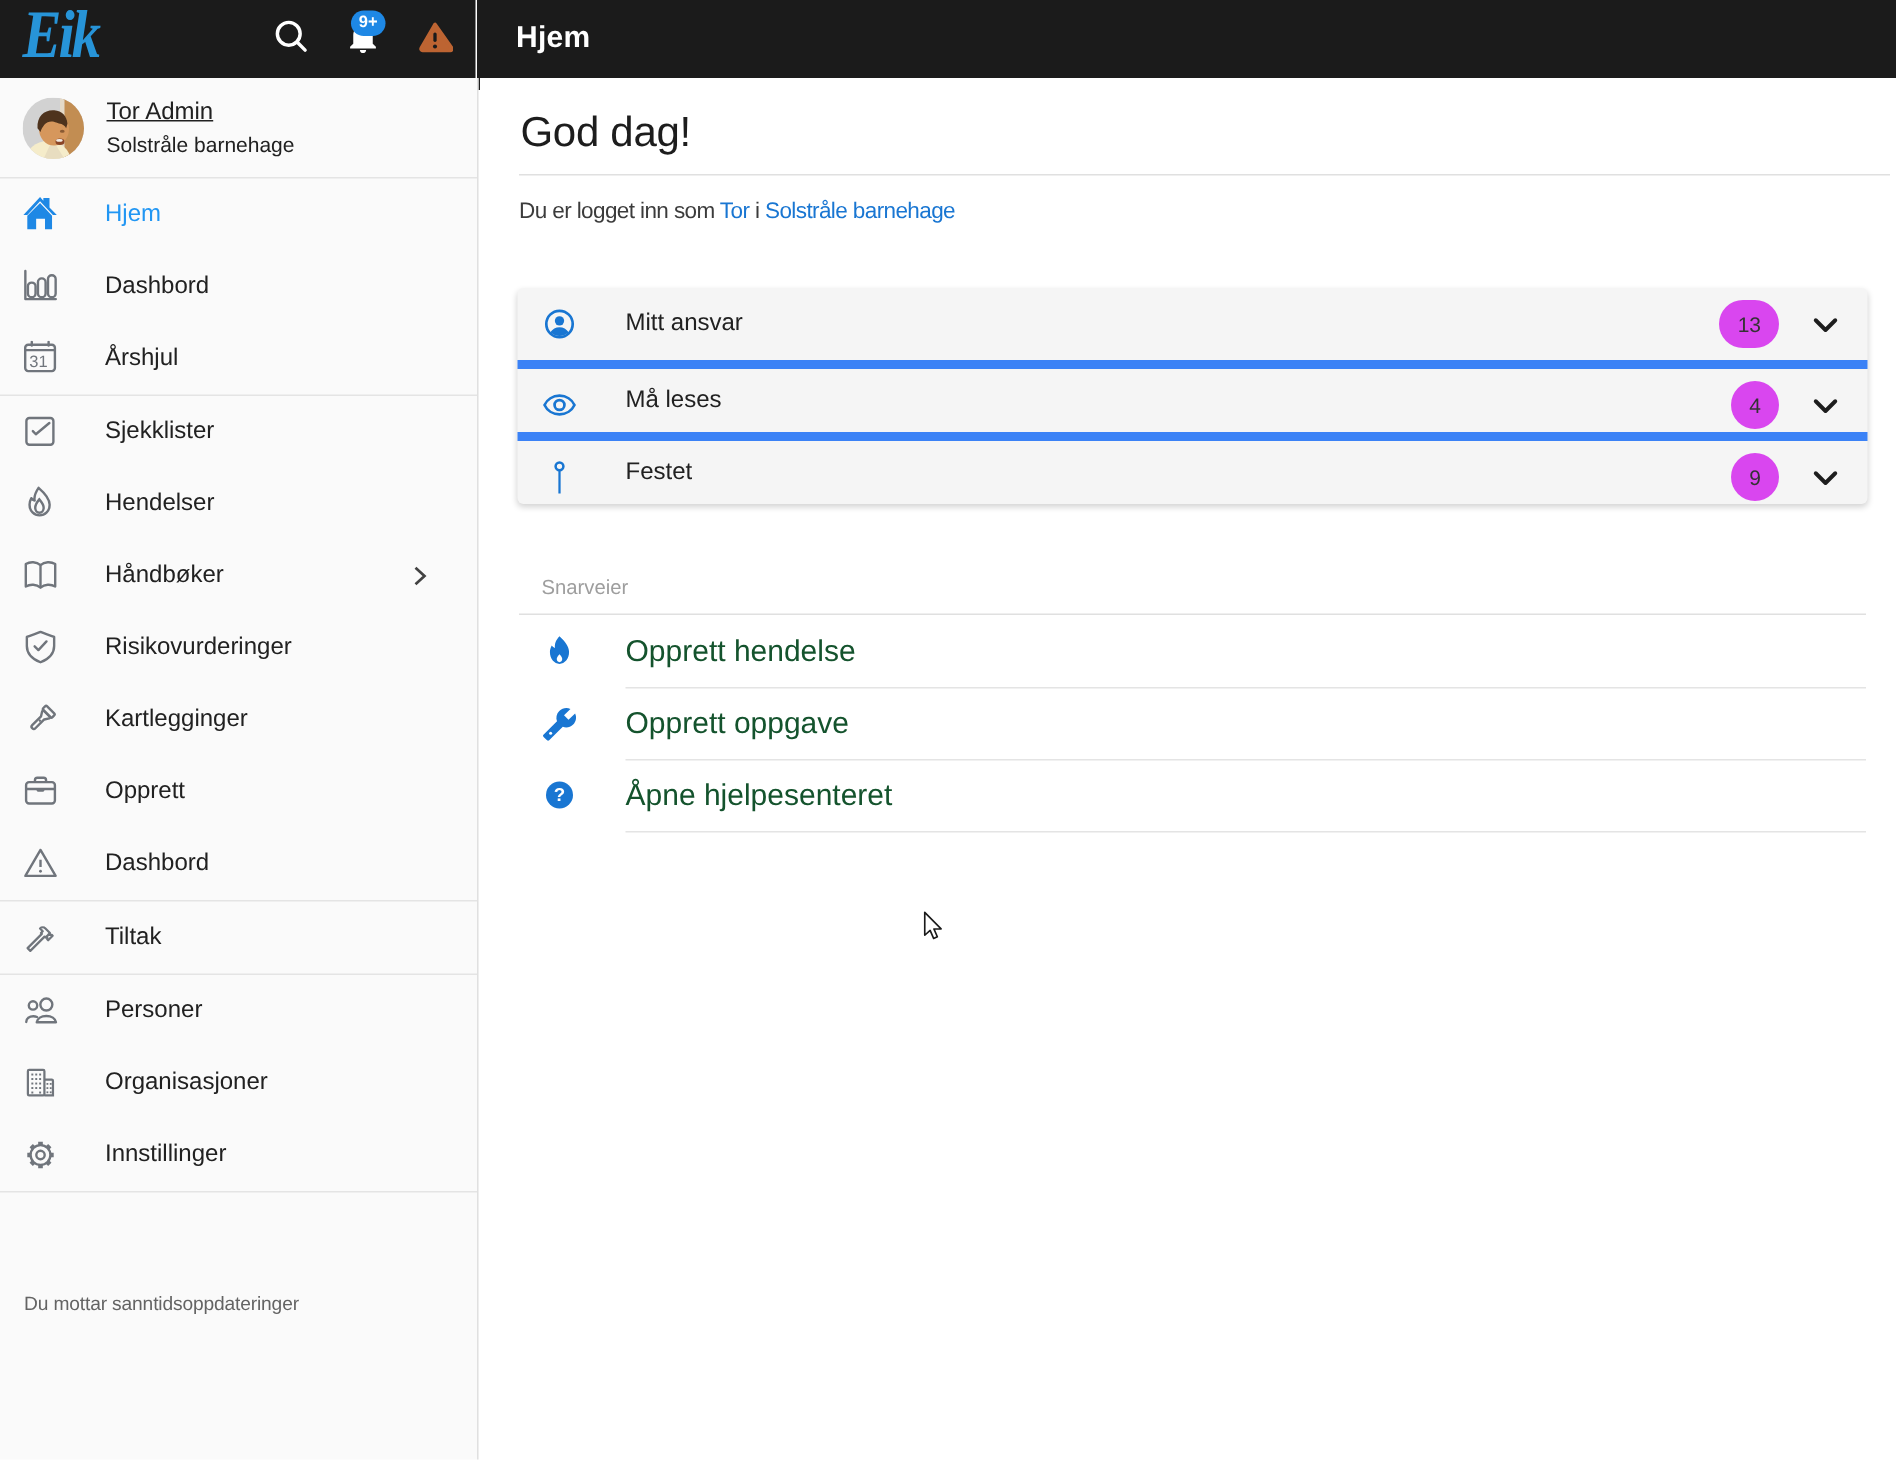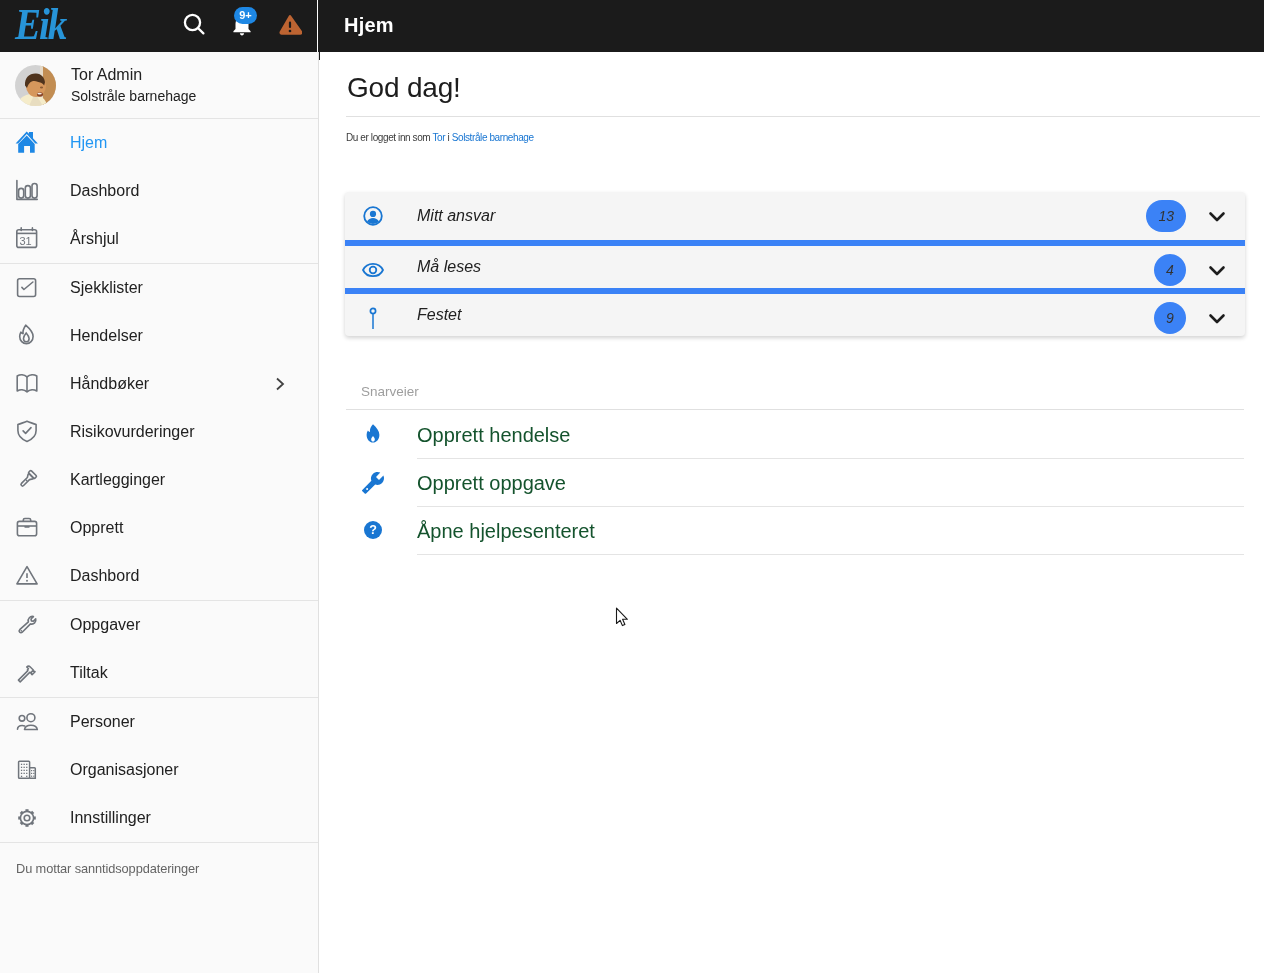--- a/index.html
+++ b/index.html
@@ -12,43 +12,43 @@
   .logo { position:absolute; left:15px; top:1px; }
   .top-title { position:absolute; left:344px; top:14px; color:#fff; font-size:20px; font-weight:bold; letter-spacing:0.2px; }
   .icon-search { position:absolute; left:181px; top:11px; }
   .icon-bell { position:absolute; left:230px; top:13px; }
   .bell-badge { position:absolute; left:234px; top:7px; width:23px; height:17px; background:#1e88e5; border-radius:9px; color:#fff; font-size:11px; font-weight:bold; text-align:center; line-height:17px; }
   .icon-warn { position:absolute; left:278px; top:13px; }
   
   .sidebar { position:absolute; top:52px; left:0; width:319px; height:921px; background:#fafafa; border-right:1px solid #e0e0e0; }
   .profile { position:absolute; top:0; left:0; width:100%; height:67px; border-bottom:1px solid #e4e4e4; }
   .avatar { position:absolute; left:15px; top:13px; width:41px; height:41px; border-radius:50%; overflow:hidden; }
-  .p-name { position:absolute; left:71px; top:14px; font-size:16px; color:#212121; }
+  .p-name { position:absolute; left:71px; top:14px; font-size:16px; color:#212121;text-decoration:underline; }
   .p-org { position:absolute; left:71px; top:36px; font-size:14px; color:#212121; }
   .nav { position:absolute; top:67px; left:0; width:100%; }
   .nav-item { position:relative; height:48px; }
   .nav-item .nico { position:absolute; left:15px; top:12px; width:24px; height:24px; }
   .nav-item .nlbl { position:absolute; left:70px; top:50%; transform:translateY(-50%); font-size:16px; color:#212121; }
   .nav-item.active .nlbl { color:#2196f3; }
   .nav-div { height:0; border-top:1px solid #e4e4e4; }
   .nav-item .chev { position:absolute; right:31px; top:17px; }
   .side-foot { position:absolute; left:16px; top:809px; font-size:12.8px; color:#646464; letter-spacing:-0.1px; }
   
   .main { position:absolute; top:52px; left:320px; width:1016px; height:921px; background:#fff; }
   .h1 { position:absolute; left:27px; top:20px; font-size:28px; color:#1d1d1d; letter-spacing:-0.2px; }
   .hr1 { position:absolute; left:26px; top:64px; width:914px; border-top:1px solid #e0e0e0; }
-  .sub { position:absolute; left:26px; top:80px; font-size:10px; color:#3c3c3c; letter-spacing:-0.4px; }
+  .sub { position:absolute; left:26px; top:80px; font-size:15px; color:#3c3c3c; letter-spacing:-0.4px; }
   .sub a { color:#1976d2; text-decoration:none; }
   
   .acc { position:absolute; left:25px; top:140px; width:900px; background:#f5f5f5; border-radius:4px; box-shadow:0 2px 4px rgba(0,0,0,0.18); }
-  .acc-row { position:relative; height:48px;font-style:italic; }
+  .acc-row { position:relative; height:48px; }
   .acc-row + .acc-row { border-top:6px solid #3b82f6; }
   .acc-row .aico { position:absolute; left:16px; top:12px; width:24px; height:24px; }
   .acc-row .albl { position:absolute; left:72px; top:50%; transform:translateY(-50%); font-size:16px; color:#212121; }
-  .acc-badge { position:absolute; right:59px; top:8px; min-width:32px; height:32px; padding:0 12px; background:#3b82f6; border-radius:16px; color:#333; font-size:14px; display:flex; align-items:center; justify-content:center; }
+  .acc-badge { position:absolute; right:59px; top:8px; min-width:32px; height:32px; padding:0 12px; background:#d946ef; border-radius:16px; color:#333; font-size:14px; display:flex; align-items:center; justify-content:center; }
   .acc-chev { position:absolute; right:19px; top:16px; }
   
   .sn-lbl { position:absolute; left:41px; top:332px; font-size:13.5px; color:#9e9e9e; }
   .sn-hr { position:absolute; left:26px; top:357px; width:898px; border-top:1px solid #e0e0e0; }
   .sn-row { position:absolute; left:26px; width:898px; height:48px; }
   .sn-row .sico { position:absolute; left:15px; top:12px; width:24px; height:24px; }
   .sn-row .slbl { position:absolute; left:71px; top:50%; transform:translateY(-50%); font-size:20px; color:#14532d; }
   .sn-row .sline { position:absolute; left:71px; right:0; bottom:0; border-bottom:1px solid #e4e4e4; }
   .cursor { position:absolute; left:615px; top:607px; }
 </style>
@@ -174,27 +174,20 @@
         <span class="nico"><svg width="24" height="24" viewBox="0 0 24 24" fill="none" stroke="#70757c" stroke-width="1.6">
             <path d="M12 2.6 1.9 19.9h20.2z" stroke-linejoin="round"></path>
             <line x1="12" y1="9.2" x2="12" y2="14"></line>
             <circle cx="12" cy="16.8" r=".95" fill="#70757c" stroke="none"></circle>
           </svg></span>
         <span class="nlbl">Dashbord</span>
       </div>
     <div class="nav-div"></div>
     <div class="nav-item">
         <span class="nico"><svg width="24" height="24" viewBox="0 0 24 24" fill="none" stroke="#70757c" stroke-width="1.6">
-            <path d="M13.4 8.8a4.1 4.1 0 0 1 5-5.2L16 6l.4 1.9 1.9.4 2.4-2.4a4.1 4.1 0 0 1-5.2 5L7.2 19.2a1.75 1.75 0 0 1-2.5-2.5z" stroke-linejoin="round"></path>
-            <circle cx="6.3" cy="17.8" r=".85" fill="#70757c" stroke="none"></circle>
-          </svg></span>
-        <span class="nlbl">Oppgaver</span>
-      </div>
-    <div class="nav-item">
-        <span class="nico"><svg width="24" height="24" viewBox="0 0 24 24" fill="none" stroke="#70757c" stroke-width="1.6">
             <path d="M3.4 19.1 12.9 9.6l-.6-.6 1.2-1.2-1.8-1.8c1-1 2.6-1 3.6 0l3 3-1.2 1.2h2.4l.6.6-3 3-.6-.6v-2.4l-1.2 1.2-.6-.6-9.5 9.5z" stroke-width="1.5" stroke-linejoin="round"></path>
           </svg></span>
         <span class="nlbl">Tiltak</span>
       </div>
     <div class="nav-div"></div>
     <div class="nav-item">
         <span class="nico"><svg width="24" height="24" viewBox="0 0 24 24" fill="none" stroke="#70757c" stroke-width="1.6">
             <circle cx="7" cy="8.3" r="2.8"></circle>
             <circle cx="15.9" cy="7.7" r="4"></circle>
             <path d="M2.5 19.3c.1-2.4 2.1-3.8 4.7-3.8.9 0 1.8.2 2.5.5" stroke-linecap="round"></path>

